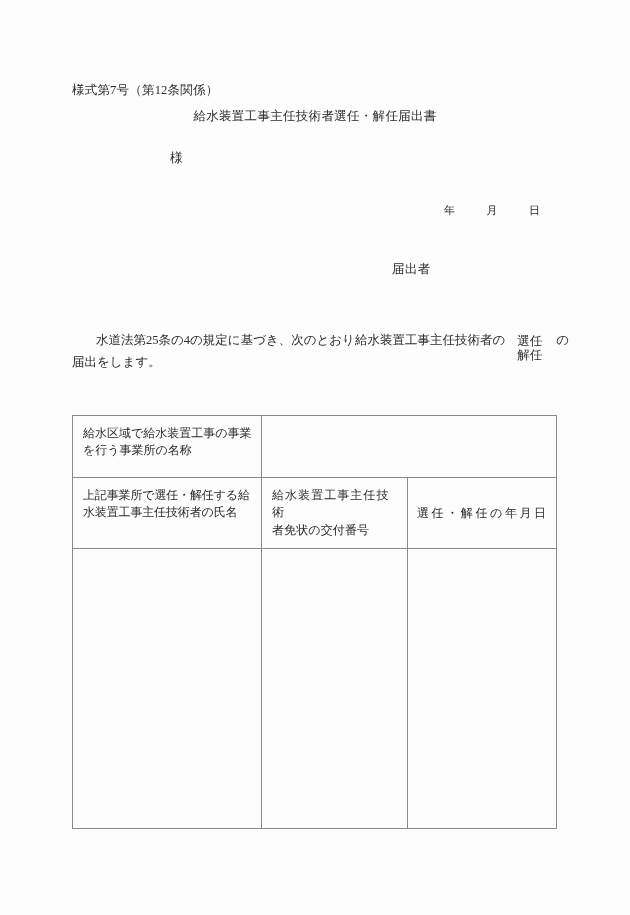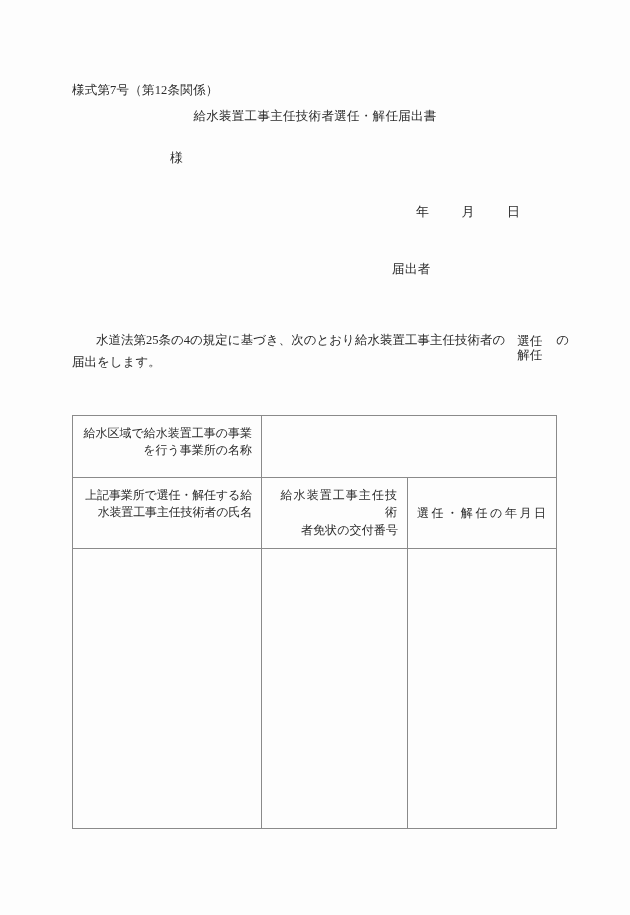--- a/index.html
+++ b/index.html
@@ -49,23 +49,23 @@
     position: absolute;
     left: 170px;
     top: 149px;
     font-size: 13px;
     white-space: nowrap;
   }
 
   
   .date-line {
     position: absolute;
-    left: 416px;
+    left: 444px;
     top: 203px;
-    font-size: 13px;
+    font-size: 11px;
     white-space: nowrap;
   }
   .date-line .sp {
     display: inline-block;
     width: 26px;
   }
 
   
   .submitter {
     position: absolute;
@@ -129,21 +129,20 @@
   }
   .form-table td {
     border: 1px solid #8a8a8a;
     padding: 0;
     vertical-align: top;
     font-size: 12px;
   }
   .cell-pad {
     padding: 9px 9px 9px 10px;
     line-height: 1.45;
-    text-align: right;
   }
   .row-label-1 { height: 62px; }
   .row-label-2 { height: 53px; }
   .row-entry   { height: 280px; }
 
   .col-1 { width: 189px; }
   .col-2 { width: 146px; }
   .col-3 { width: 149px; }
 
   .hdr-name {

